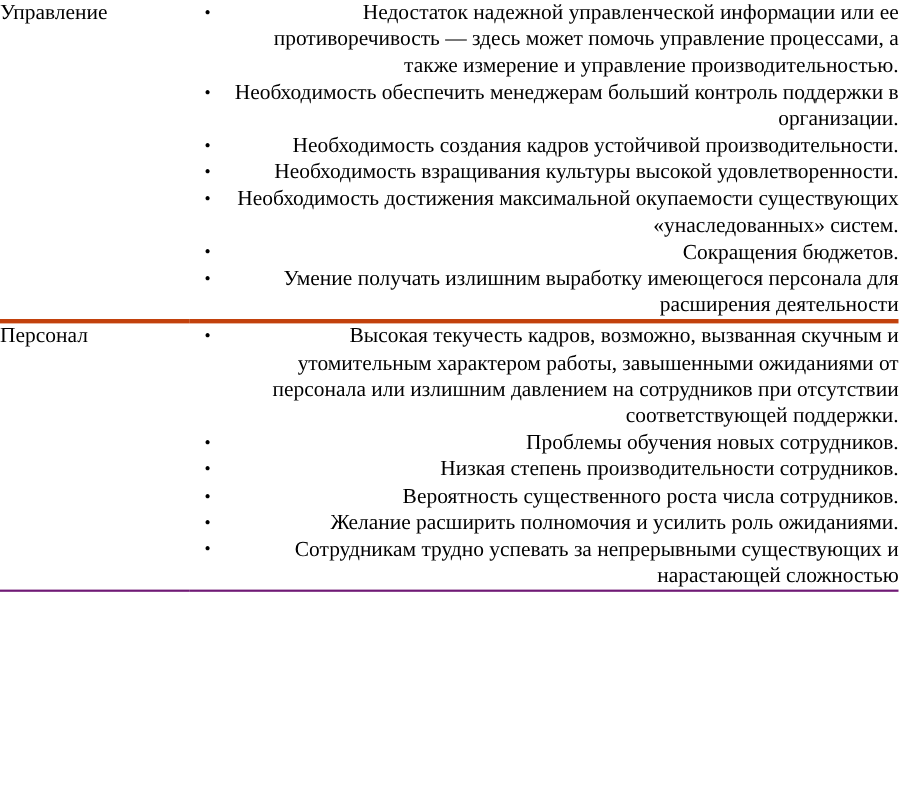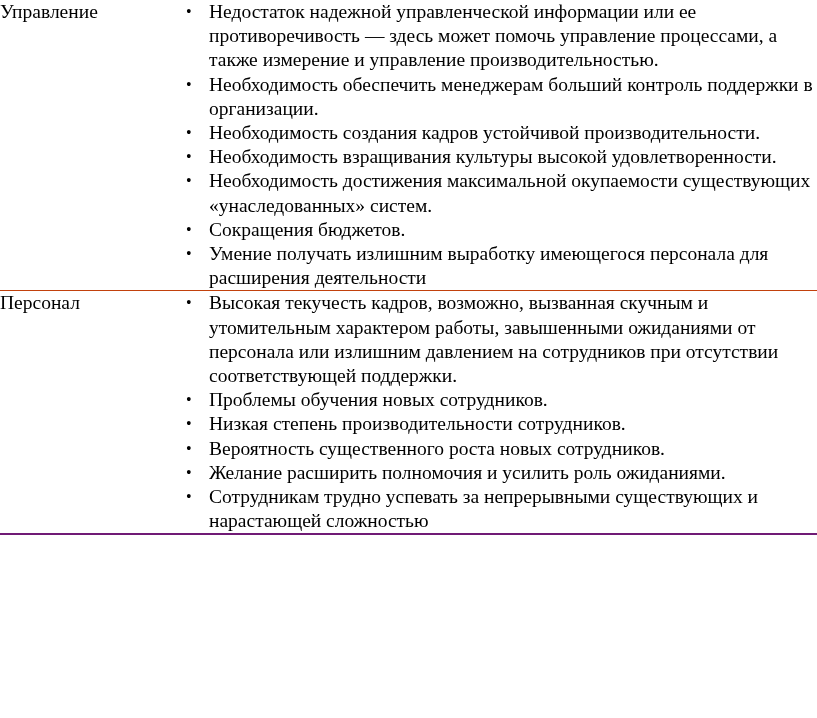--- a/index.html
+++ b/index.html
@@ -17,21 +17,21 @@
   .doc-table {
     width: 817px;
     border-collapse: collapse;
     table-layout: fixed;
   }
   .doc-table td {
     vertical-align: top;
     padding: 0;
   }
   .row-sep td {
-    border-bottom: 1px solid #c2410c;
+    border-bottom: 4px solid #c2410c;
   }
   .row-last td {
     border-bottom: 2px solid #701a75;
   }
   .col-label {
     width: 172px;
     padding-left: 5px;
     padding-top: 9px;
     padding-right: 4px;
   }
@@ -50,21 +50,21 @@
     margin: 0;
     padding: 0 0 0 0;
     list-style: none;
   }
   ul.bullets > li {
     position: relative;
     padding-left: 27px;
     margin-left: 10px;
     font-size: 19.5px;
     line-height: 24.2px;
-    text-align: left;
+    text-align: right;
     hyphens: none;
   }
   ul.bullets > li::before {
     content: "\2022";
     position: absolute;
     left: 4px;
     top: 0;
     font-size: 16px;
     line-height: 24.2px;
   }
@@ -92,20 +92,20 @@
     </tr>
     <tr class="row-last">
       <td class="col-label">
         <div class="label-text">Персонал</div>
       </td>
       <td class="col-body">
         <ul class="bullets">
           <li>Высокая текучесть кадров, возможно, вызванная скучным и утомительным характером работы, завышенными ожиданиями от персонала или излишним давлением на сотрудников при отсутствии соответствующей поддержки.</li>
           <li>Проблемы обучения новых сотрудников.</li>
           <li>Низкая степень производительности сотрудников.</li>
-          <li>Вероятность существенного роста новых сотрудников.</li>
+          <li>Вероятность существенного роста числа сотрудников.</li>
           <li>Желание расширить полномочия и усилить роль ожиданиями.</li>
           <li>Сотрудникам трудно успевать за непрерывными существующих и нарастающей сложностью</li>
         </ul>
       </td>
     </tr>
   </tbody>
 </table>
 
 </body></html>

